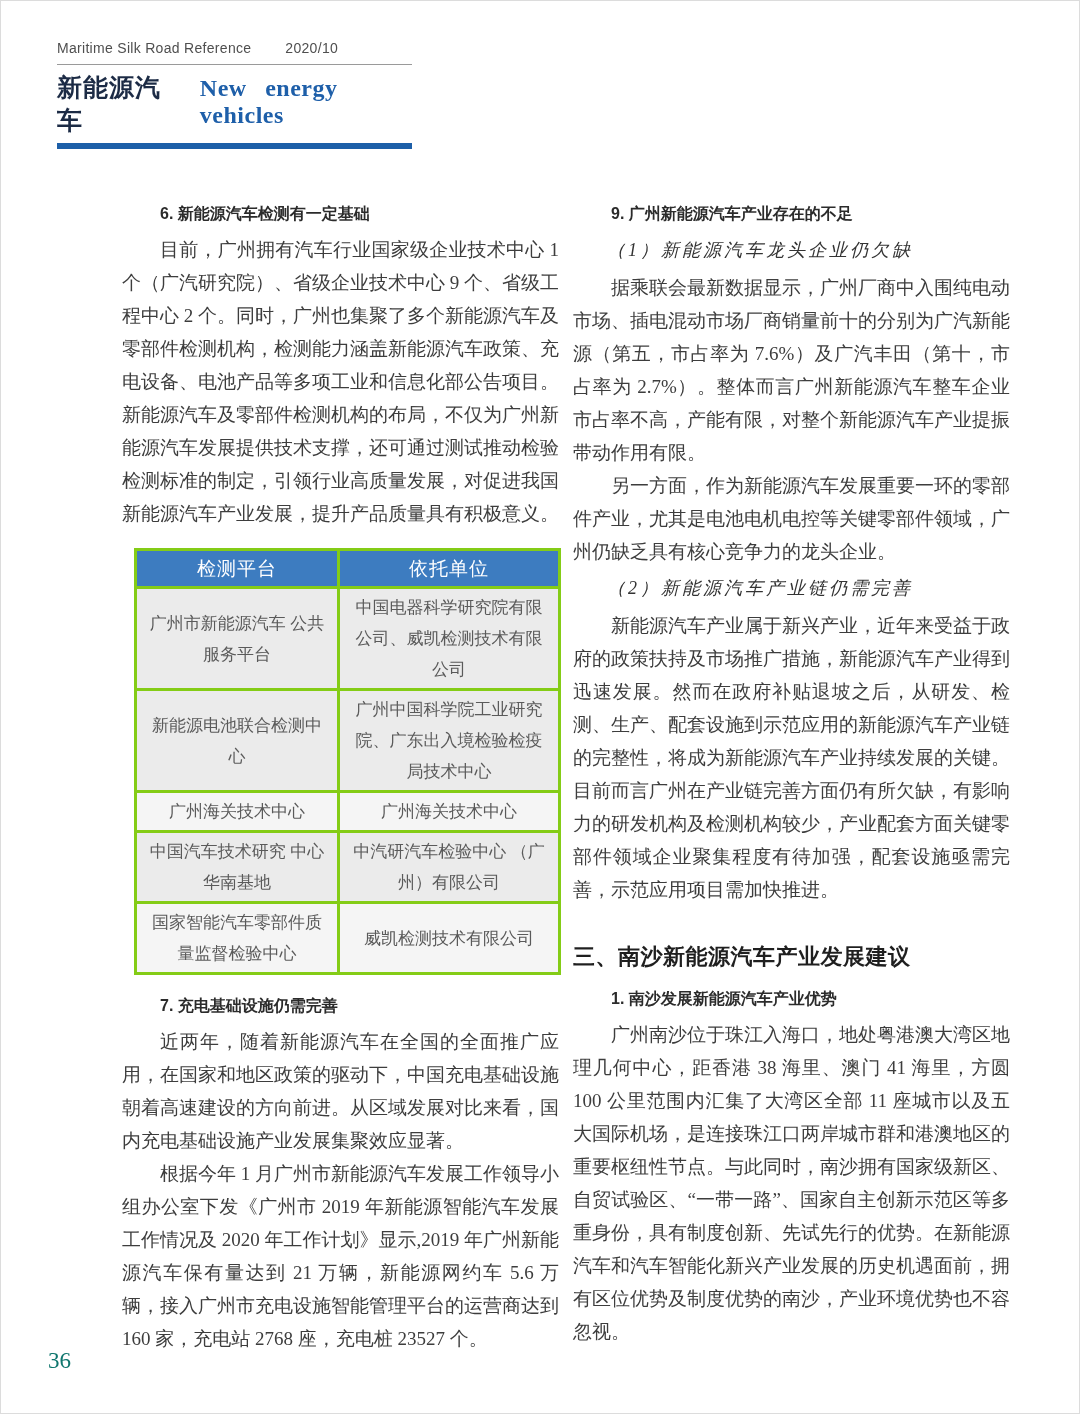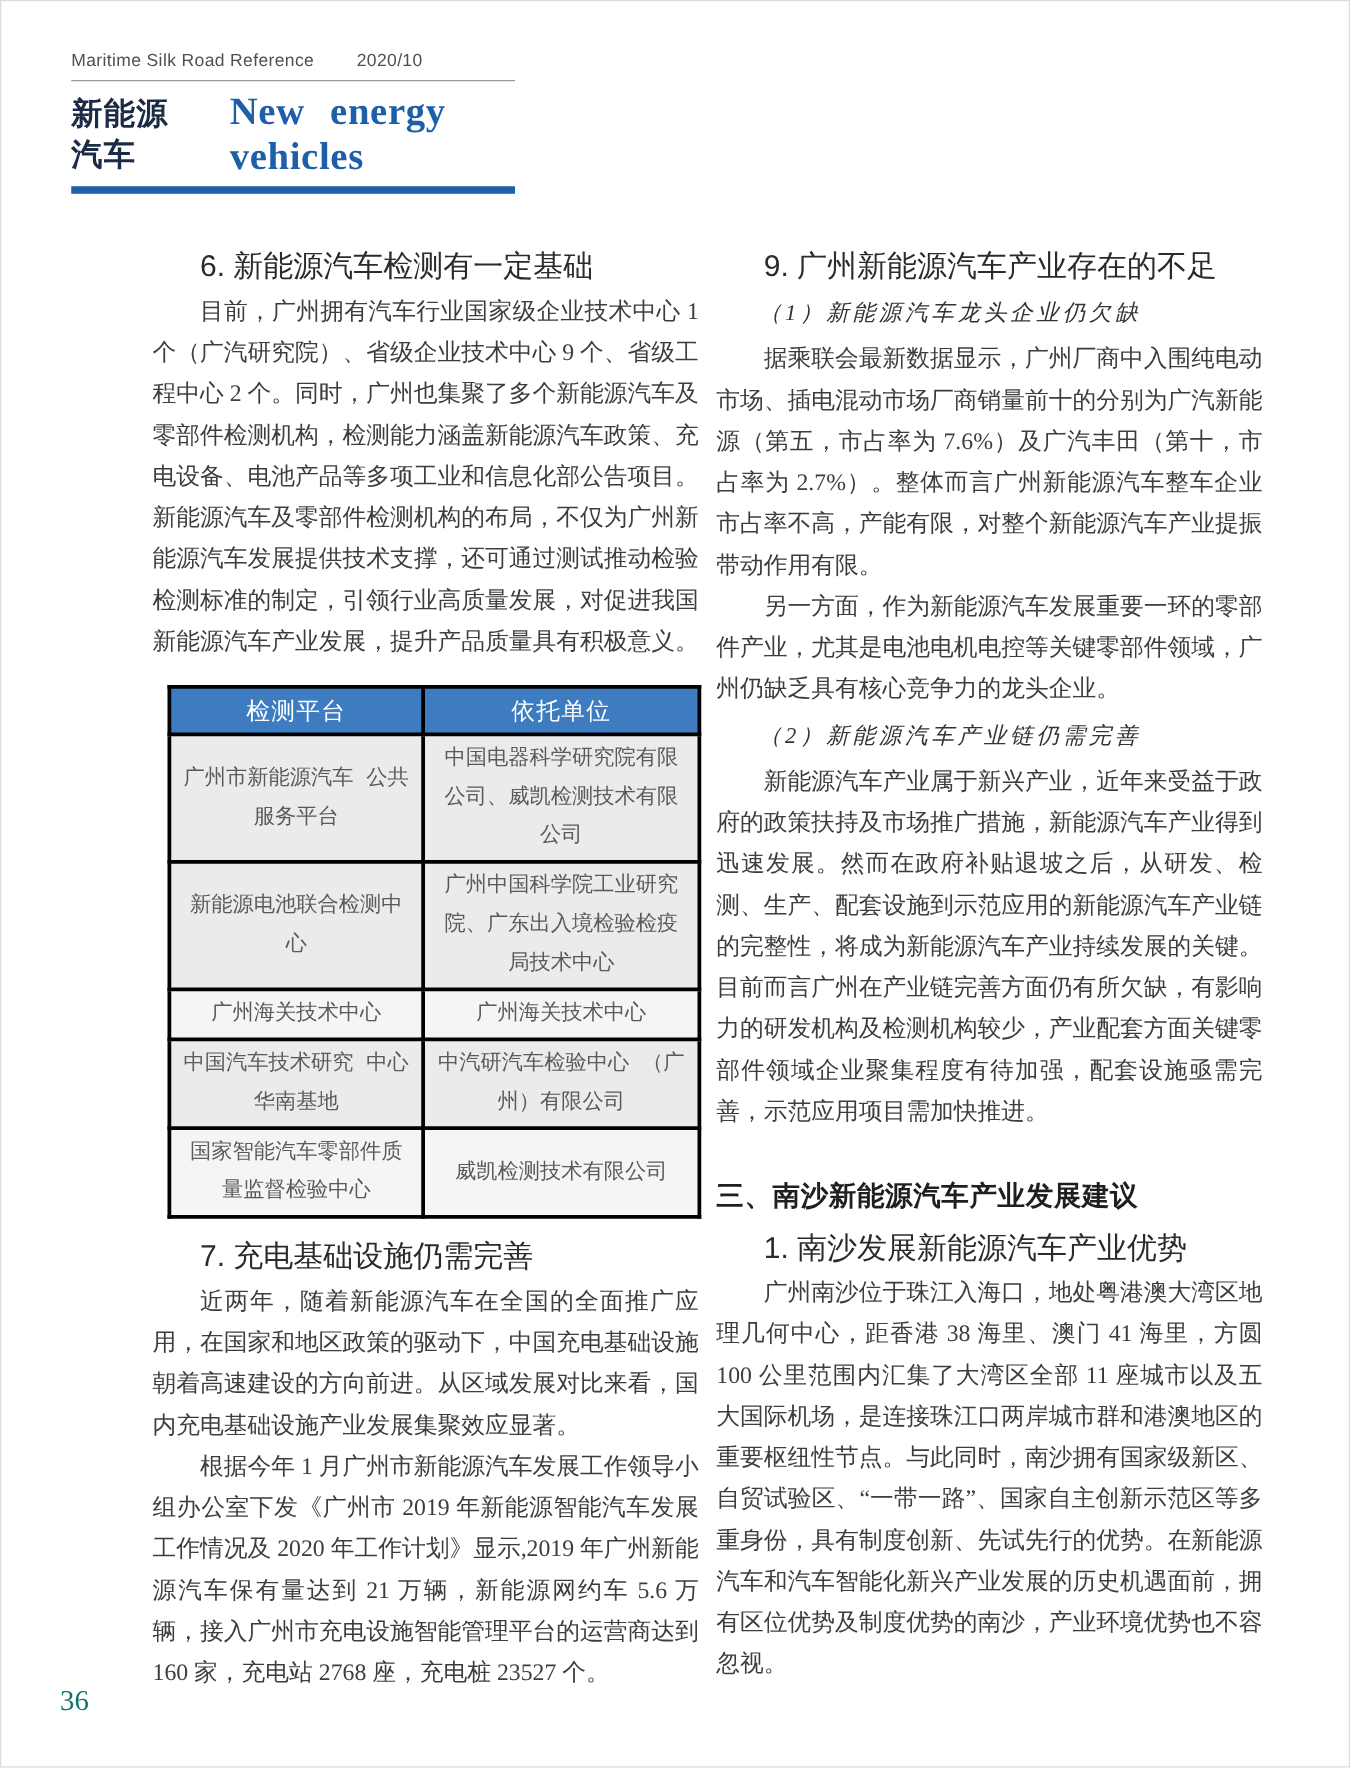--- a/index.html
+++ b/index.html
@@ -22,59 +22,59 @@
     display:flex; gap:34px; padding-bottom:8px;
   }
   .hr-thin { border-top:1px solid #9a9a9a; margin-bottom:4px; }
   .title-row { display:flex; align-items:baseline; gap:28px; padding:2px 0 6px 0; }
   .title-cn {
     font-family:"Liberation Sans","DejaVu Sans",sans-serif;
     font-weight:bold; font-size:25px; color:#1c2b45; letter-spacing:1px;
   }
   .title-en {
     font-family:"Liberation Serif","DejaVu Serif",serif;
-    font-weight:bold; font-size:31px; color:#1e5fa9; word-spacing:12px; letter-spacing:0.5px;
+    font-weight:bold; font-size:24px; color:#1e5fa9; word-spacing:12px; letter-spacing:0.5px;
   }
   .hr-thick { border-top:6px solid #1d5fa8; }
 
   
   .columns {
     position:absolute; top:192px; left:122px;
     width:888px;
     display:flex; gap:14px;
   }
   .col { width:437px; }
   .para {
     font-size:19px; line-height:33px; text-align:justify;
     text-indent:2em; color:#3d3d3d;
   }
   .para.cont { text-indent:0; }
   .h-num {
     font-family:"Liberation Sans","DejaVu Sans",sans-serif;
-    font-weight:normal; font-size:24px; color:#2b2b2b;
+    font-weight:bold; font-size:16px; color:#2b2b2b;
     line-height:33px; padding-left:38px; margin:5px 0 3px 0;
   }
   .h-major {
     font-family:"Liberation Sans","DejaVu Sans",sans-serif;
     font-weight:bold; font-size:22px; color:#1f1f1f;
     line-height:34px; margin:34px 0 8px 0; letter-spacing:0.5px;
   }
   .sub-kai {
     font-size:18px; font-style:italic; color:#333;
     line-height:33px; padding-left:34px; letter-spacing:3px; margin:4px 0;
     font-family:"Liberation Serif","DejaVu Serif",serif;
   }
 
   
   .plat-table {
     width:424px; margin:18px 0 14px 12px;
     border-collapse:collapse; table-layout:fixed;
     font-family:"Liberation Sans","DejaVu Sans",sans-serif;
   }
-  .plat-table th, .plat-table td { border:3px solid #000000;font-family:Liberation Mono, monospace; }
+  .plat-table th, .plat-table td { border:3px solid #84cc16; }
   .plat-table th {
     background:#3d7cc0; color:#ffffff; font-weight:normal;
     font-size:19px; height:38px; letter-spacing:1px;
   }
   .plat-table td {
     font-size:17px; line-height:31px; color:#5a5a5a;
     text-align:center; padding:3px 8px; vertical-align:middle;
   }
   .plat-table tr.odd td  { background:#ebebeb; }
   .plat-table tr.even td { background:#f5f5f5; }

